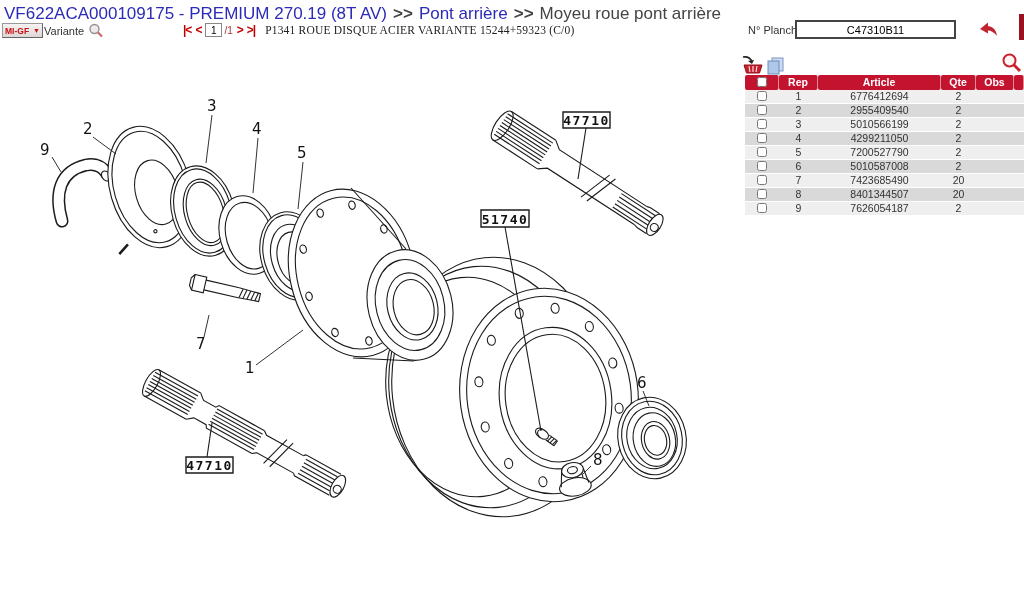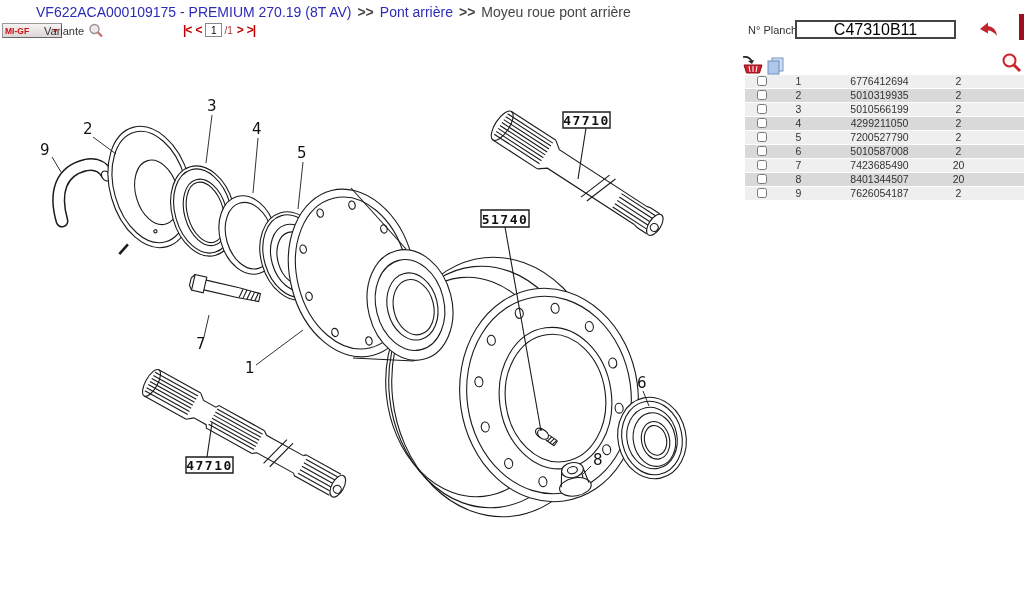--- a/index.html
+++ b/index.html
@@ -2,27 +2,27 @@
 <html><head>
 <meta charset="utf-8">
 <style>
   html,body{margin:0;padding:0;}
   body{
     width:1024px;height:599px;position:relative;overflow:hidden;
     background:#fff;font-family:"Liberation Sans",sans-serif;color:#333;
   }
   .abs{position:absolute;}
   
-  .breadcrumb{left:4px;top:4px;font-size:14px;white-space:nowrap;margin-left:32px;}
+  .breadcrumb{left:4px;top:4px;font-size:17px;white-space:nowrap;}
   .breadcrumb a{color:#2B2BB8;text-decoration:none;cursor:pointer;}
   .crumb-sep{color:#444;font-weight:bold;margin:0 6px;}
   .crumb-current{color:#444;}
   
   .variant-select{
-    left:2px;top:23px;width:60px;height:15px;box-sizing:border-box;
+    left:2px;top:23px;width:41px;height:15px;box-sizing:border-box;
     border:1px solid #999;border-right-color:#666;border-bottom-color:#666;
     background:linear-gradient(#f7f3f3,#ddd6d6);
     font-size:8.5px;font-weight:bold;color:#C11;display:flex;align-items:center;
     justify-content:space-between;padding:0 2px;cursor:pointer;
   }
   .variant-select .car{color:#C11;font-size:7px;}
   .variant-label{left:44px;top:25px;font-size:11px;color:#333;}
   
   .pager{left:183px;top:23px;display:flex;align-items:center;gap:4px;font-size:11px;}
   .pgbtn{color:#C00000;font-weight:bold;font-size:12px;letter-spacing:-1px;cursor:pointer;line-height:14px;}
@@ -32,21 +32,21 @@
   }
   .pg-of{color:#A33;font-size:10px;margin-left:-2px;}
   .plate-title{
     margin-left:6px;font-family:"Liberation Serif",serif;font-size:11.5px;color:#222;
     white-space:nowrap;letter-spacing:.2px;
   }
   
   .planche-label{left:748px;top:24px;font-size:11px;color:#333;}
   .planche-input{
     left:795px;top:20px;width:157px;height:15px;border:2px solid #444;
-    font-size:16px;text-align:center;padding:0;font-family:"Liberation Sans",sans-serif;
+    font-size:11px;text-align:center;padding:0;font-family:"Liberation Sans",sans-serif;
   }
   .undo-icon{left:977px;top:20px;cursor:pointer;}
   .clipped-icon{left:1019px;top:14px;width:5px;height:26px;background:#9B1020;}
   
   .basket-icon{left:741px;top:55px;cursor:pointer;}
   .copy-icon{left:766px;top:57px;cursor:pointer;}
   .zoom-icon{left:1001px;top:52px;cursor:pointer;}
   
   .parts-table{left:745px;top:75px;width:279px;font-size:10.5px;}
   .t-row{display:grid;grid-template-columns:34px 39px 123px 35px 38px 10px;}
@@ -87,20 +87,21 @@
   <line x1="10" y1="9.5" x2="14" y2="13.5" stroke="#C66" stroke-width="2.2"></line>
 </svg>
 
 <div class="abs pager">
   <span class="pgbtn">|&lt;</span>
   <span class="pgbtn">&lt;</span>
   <input value="1" style="">
   <span class="pg-of">/1</span>
   <span class="pgbtn">&gt;</span>
   <span class="pgbtn">&gt;|</span>
+  <span class="plate-title">P1341 ROUE DISQUE ACIER VARIANTE 15244+59323 (C/0)</span>
 </div>
 
 <div class="abs planche-label">N° Planche</div>
 <input class="abs planche-input" value="C47310B11" style="">
 <svg class="abs undo-icon" width="22" height="18">
   <path d="M3,9 L11,2.5 L11,6 Q19,7 20,16 Q15.5,10.5 11,10.5 L11,13.5 Z" fill="#C22530"></path>
 </svg>
 <div class="abs clipped-icon"></div>
 
 <svg class="abs basket-icon" width="24" height="20">
@@ -114,33 +115,41 @@
 <svg class="abs copy-icon" width="20" height="18">
   <rect x="6" y="1" width="11" height="13" fill="#CBDCF2" stroke="#7A96C2" stroke-width="1"></rect>
   <rect x="2" y="4" width="11" height="13" fill="#AFC8E8" stroke="#6E8ABB" stroke-width="1"></rect>
 </svg>
 <svg class="abs zoom-icon" width="22" height="22">
   <circle cx="8.5" cy="8.5" r="6" fill="rgba(255,225,225,.35)" stroke="#C8202C" stroke-width="2"></circle>
   <line x1="13" y1="13" x2="19" y2="19" stroke="#C8202C" stroke-width="3"></line>
 </svg>
 
 <div class="abs parts-table">
+  <div class="t-row t-head">
+    <div><input type="checkbox" style=""></div>
+    <div>Rep</div>
+    <div>Article</div>
+    <div>Qte</div>
+    <div>Obs</div>
+    <div></div>
+  </div>
   <div class="t-body">
     <div class="t-row">
         <div><input type="checkbox" style=""></div>
         <div>1</div>
         <div>6776412694</div>
         <div>2</div>
         <div></div>
         <div></div>
       </div>
     <div class="t-row">
         <div><input type="checkbox" style=""></div>
         <div>2</div>
-        <div>5010319935</div>
+        <div>2955409540</div>
         <div>2</div>
         <div></div>
         <div></div>
       </div>
     <div class="t-row">
         <div><input type="checkbox" style=""></div>
         <div>3</div>
         <div>5010566199</div>
         <div>2</div>
         <div></div>

